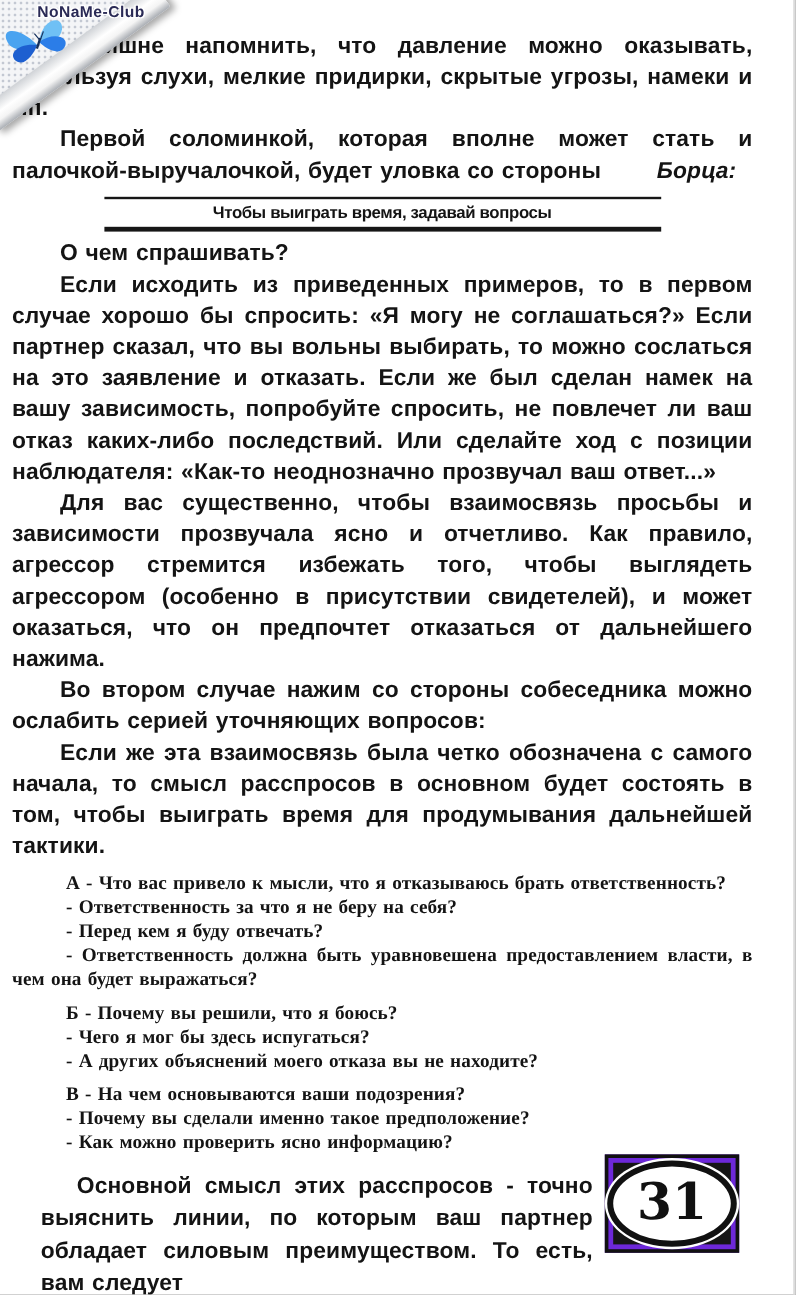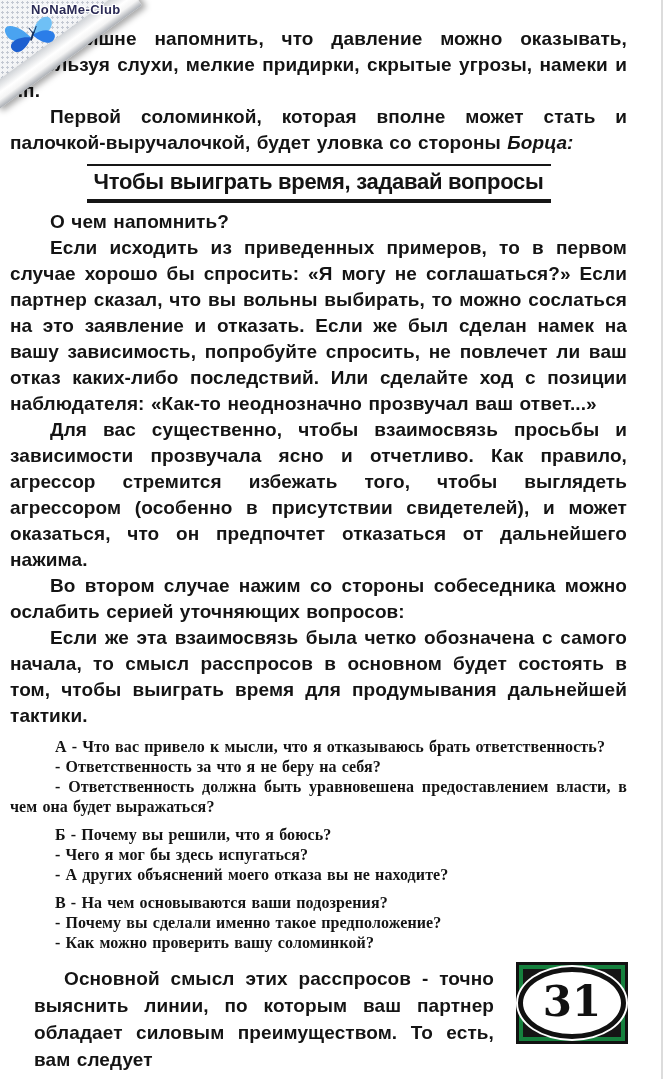--- a/index.html
+++ b/index.html
@@ -16,30 +16,30 @@
   .content{
     position:absolute;
     top:26px;left:10px;width:617px;
   }
   p{margin:0;}
   .para{
     font-size:19px;line-height:26px;font-weight:600;
     text-align:justify;text-indent:40px;
     letter-spacing:0.1px;word-spacing:1px;
   }
-  .para .emph{font-style:italic;font-weight:800;}
+  .para .emph{font-style:italic;font-weight:800;margin-left:40px;}
   .heading-wrap{
     width:464px;margin:8px auto 6px auto;
     border-top:2px solid #161616;
     border-bottom:4px solid #161616;
     padding:3px 0 4px 0;
     text-align:center;
   }
   .heading{
-    font-size:22px;font-weight:800;letter-spacing:-0.3px;
+    font-size:14px;font-weight:800;letter-spacing:-0.3px;
     white-space:nowrap;
   }
   .q-group{margin-top:8px;}
   .q-line{
     font-size:16px;line-height:20px;font-weight:700;
     text-align:justify;text-indent:45px;
     letter-spacing:0.1px;word-spacing:1px;font-family:Liberation Serif, serif;
   }
   .closing{
     margin:12px 0 0 24px;width:460px;
@@ -66,22 +66,22 @@
   .logo-text{
     position:absolute;top:2px;left:3px;
     font-size:13px;font-weight:800;letter-spacing:0.4px;
     color:#2a2a55;
     text-shadow:-1px -1px 0 #fff,1px -1px 0 #fff,-1px 1px 0 #fff,1px 1px 0 #fff;
     padding-left:28px;
   }
   .butterfly{position:absolute;top:13px;left:2px;transform:rotate(-14deg);}
   
   .badge{
-    position:absolute;left:516px;top:962px;width:112px;height:82px;
-    border:3px solid #111;background:#15803d;box-sizing:border-box;text-decoration:underline;
+    position:absolute;left:504px;top:962px;width:112px;height:82px;
+    border:3px solid #111;background:#6d28d9;box-sizing:border-box;text-decoration:underline;
   }
   .badge-black{position:absolute;top:4px;left:4px;right:4px;bottom:4px;background:#151515;}
   .badge-oval{
     position:absolute;left:50%;top:50%;transform:translate(-50%,-50%);
     width:108px;height:72px;background:#fff;
     border:5px solid #111;border-radius:50%;
     box-shadow:0 0 0 2px #fff;
     box-sizing:border-box;
     display:flex;align-items:center;justify-content:center;
   }
@@ -99,42 +99,43 @@
   <div class="content">
 
     <p class="para"><span>Нелишне напомнить, что давление можно оказывать, используя слухи, мелкие придирки, скрытые угрозы, намеки и т.п.</span></p>
 
     <p class="para"><span>Первой соломинкой, которая вполне может стать и палочкой-выручалочкой, будет уловка со стороны </span><span class="emph">Борца:</span></p>
 
     <div class="heading-wrap">
       <div class="heading">Чтобы выиграть время, задавай вопросы</div>
     </div>
 
-    <p class="para">О чем напомнить?</p>
+    <p class="para">О чем спрашивать?</p>
     <p class="para">Если исходить из приведенных примеров, то в первом случае хорошо бы спросить: «Я могу не соглашаться?» Если партнер сказал, что вы вольны выбирать, то можно сослаться на это заявление и отказать. Если же был сделан намек на вашу зависимость, попробуйте спросить, не повлечет ли ваш отказ каких-либо последствий. Или сделайте ход с позиции наблюдателя: «Как-то неоднозначно прозвучал ваш ответ...»</p>
     <p class="para">Для вас существенно, чтобы взаимосвязь просьбы и зависимости прозвучала ясно и отчетливо. Как правило, агрессор стремится избежать того, чтобы выглядеть агрессором (особенно в присутствии свидетелей), и может оказаться, что он предпочтет отказаться от дальнейшего нажима.</p>
     <p class="para">Во втором случае нажим со стороны собеседника можно ослабить серией уточняющих вопросов:</p>
     <p class="para">Если же эта взаимосвязь была четко обозначена с самого начала, то смысл расспросов в основном будет состоять в том, чтобы выиграть время для продумывания дальнейшей тактики.</p>
 
     <div class="q-group">
       <p class="q-line">А - Что вас привело к мысли, что я отказываюсь брать ответственность?</p>
       <p class="q-line">- Ответственность за что я не беру на себя?</p>
+      <p class="q-line">- Перед кем я буду отвечать?</p>
       <p class="q-line">- Ответственность должна быть уравновешена предоставлением власти, в чем она будет выражаться?</p>
     </div>
 
     <div class="q-group">
       <p class="q-line">Б - Почему вы решили, что я боюсь?</p>
       <p class="q-line">- Чего я мог бы здесь испугаться?</p>
       <p class="q-line">- А других объяснений моего отказа вы не находите?</p>
     </div>
 
     <div class="q-group">
       <p class="q-line">В - На чем основываются ваши подозрения?</p>
       <p class="q-line">- Почему вы сделали именно такое предположение?</p>
-      <p class="q-line">- Как можно проверить вашу соломинкой?</p>
+      <p class="q-line">- Как можно проверить ясно информацию?</p>
     </div>
 
     <p class="closing">Основной смысл этих расспросов - точно выяснить линии, по которым ваш партнер обладает силовым преимуществом. То есть, вам следует</p>
 
   </div>
 
   <div class="watermark">
     <div class="curl-dots"></div>
     <div class="curl-fold"></div>
     <div class="butterfly">

